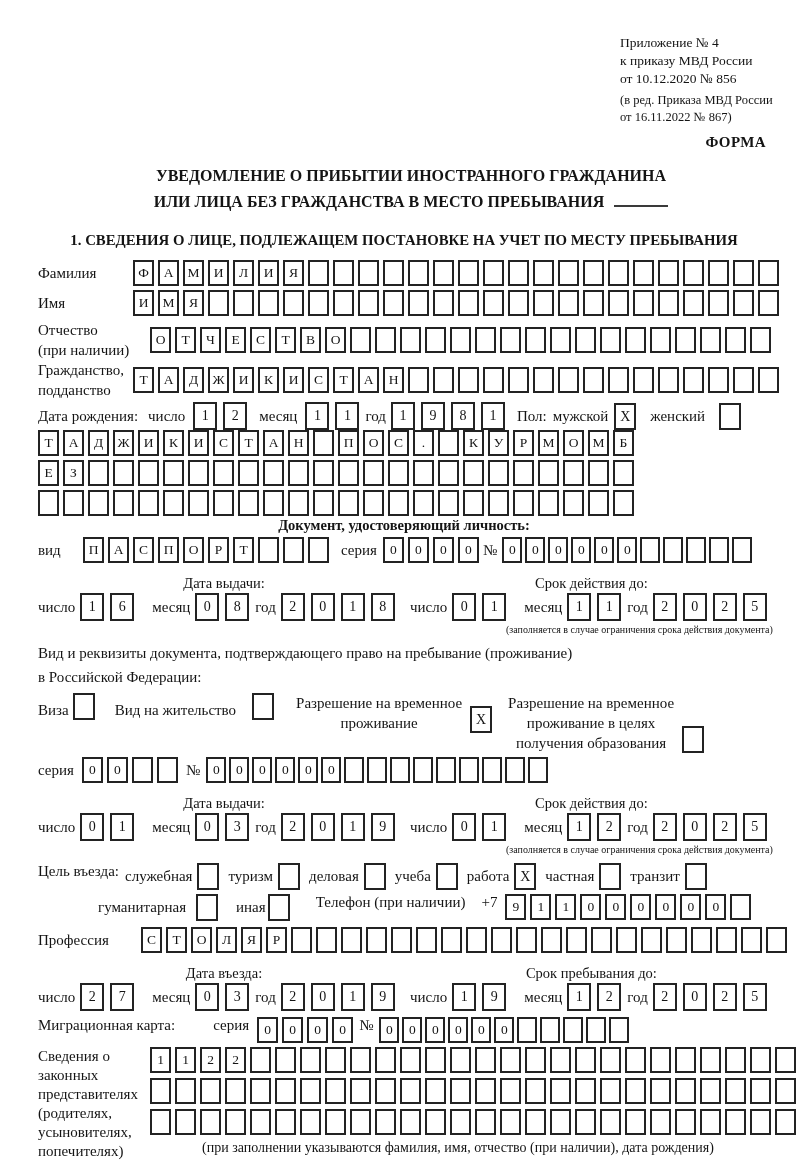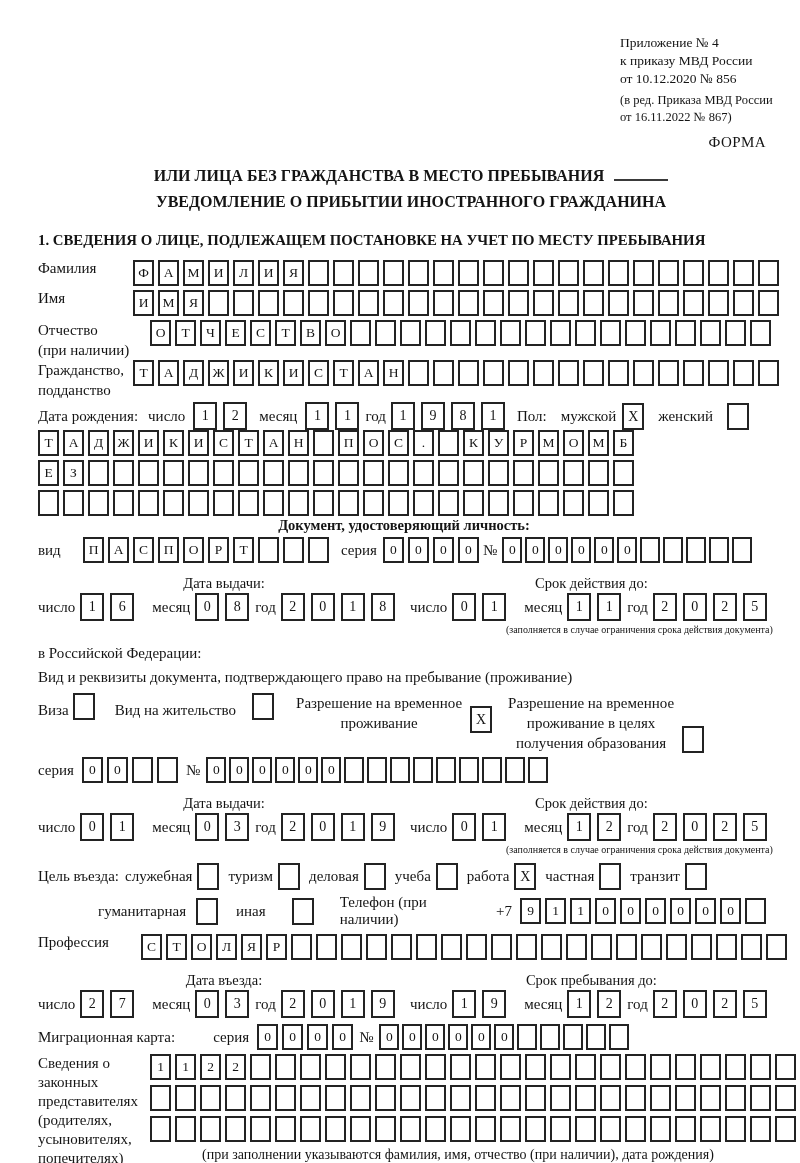--- a/index.html
+++ b/index.html
@@ -1,25 +1,25 @@
 <!DOCTYPE html>
 <html><head>
 <meta charset="utf-8">
 <style>
 *{margin:0;padding:0;box-sizing:border-box}
 html,body{background:#fff}
 body{width:800px;height:1163px;font-family:"Liberation Serif","DejaVu Serif",serif;color:#141414;overflow:hidden}
 .page{position:relative;width:800px;height:1163px;padding:34px 30px 0 38px;overflow:hidden;background:#fff}
 .hdr{margin-left:582px;font-size:13.5px;line-height:18px;white-space:nowrap}
 .hdr-small{margin-left:582px;font-size:12.5px;line-height:17px;margin-top:4px;white-space:nowrap}
-.forma{text-align:right;font-weight:normal;font-size:15px;margin-top:8px;letter-spacing:.4px;padding-right:4px}
+.forma{text-align:right;font-weight:bold;font-size:15px;margin-top:8px;letter-spacing:.4px;padding-right:4px}
 .title{text-align:center;font-weight:bold;font-size:16px;line-height:26px;margin-top:12px;margin-left:14px}
 .blank-line{display:inline-block;width:54px;height:12px;border-bottom:2.5px solid #3a3a3a;margin-left:10px}
-.sec{font-weight:bold;font-size:14.8px;line-height:19px;margin-top:16px;white-space:nowrap}
-.row{display:flex;align-items:flex-start;font-size:15px}
+.sec{text-align:center;font-weight:bold;font-size:14.8px;line-height:19px;margin-top:16px;white-space:nowrap}
+.row{display:flex;align-items:center;font-size:15px}
 .mt2{margin-top:2px}.mt3{margin-top:3px}.mt4{margin-top:4px}.mt6{margin-top:6px}.mt10{margin-top:10px}
 .lc{flex:none}
 .w95{width:95px}.w103{width:103px}.w112{width:112px}.w45{width:45px}
 .lab2 div{line-height:20px}
 .lab4 div{line-height:23px}
 .lab6 div{line-height:19px}
 .cells{display:flex;flex:none}
 .cb{flex:none;display:inline-block;width:21px;height:26px;border:2px solid #232323;margin-right:4px;text-align:center;font-size:13.5px;line-height:22px;background:#fff}
 .tight .cb{width:20px;margin-right:3px}
 .dt .cb{width:24px;height:28px;margin-right:6px;font-size:14px;line-height:24px}
@@ -32,48 +32,48 @@
 .dt-title{text-align:center;font-size:14.5px;line-height:16px}
 .dt-row{display:flex;align-items:center;font-size:15px;margin-top:2px}
 .dt-row .t{margin-right:5px;flex:none}
 .dt-row .g{width:12px;flex:none}
 .note{font-size:10px;line-height:15px;margin-top:1px;text-align:right;white-space:nowrap;margin-left:-78px}
 .intro{font-size:15px;line-height:24px;margin-top:4px}
 .vrow{display:flex;align-items:flex-start;margin-top:4px;font-size:15px}
 .opt{display:flex;align-items:flex-end;flex:none}
 .olab{line-height:20px;margin-right:8px}
 .olab.c{text-align:center}
-.prow{display:flex;align-items:center;font-size:15px}
+.prow{display:flex;font-size:15px}
 .pp{display:flex;align-items:center;flex:none}
 .pp .plab{margin-right:5px}
 .pgap{width:9px;flex:none}
 .reps{display:flex;margin-top:4px;font-size:15px}
 .reps-rows .crow{display:flex;margin-bottom:5px}
 .reps-note{font-size:14px;line-height:16px;margin-top:2px;margin-left:52px;white-space:nowrap}
-.mrow{display:flex;align-items:center;font-size:15px}
+.mrow{display:flex;align-items:flex-start;font-size:15px}
 </style>
 </head>
 <body>
 
 <div class="page">
 
   <div class="hdr">
     <div>Приложение № 4</div>
     <div>к приказу МВД России</div>
     <div>от 10.12.2020 № 856</div>
   </div>
   <div class="hdr-small">
     <div>(в ред. Приказа МВД России</div>
     <div>от 16.11.2022 № 867)</div>
   </div>
   <div class="forma">ФОРМА</div>
 
   <div class="title">
+    <div>УВЕДОМЛЕНИЕ О ПРИБЫТИИ ИНОСТРАННОГО ГРАЖДАНИНА</div>
     <div><span>ИЛИ ЛИЦА БЕЗ ГРАЖДАНСТВА В МЕСТО ПРЕБЫВАНИЯ</span><span class="blank-line"></span></div>
-    <div>УВЕДОМЛЕНИЕ О ПРИБЫТИИ ИНОСТРАННОГО ГРАЖДАНИНА</div>
   </div>
 
   <div class="sec">1. СВЕДЕНИЯ О ЛИЦЕ, ПОДЛЕЖАЩЕМ ПОСТАНОВКЕ НА УЧЕТ ПО МЕСТУ ПРЕБЫВАНИЯ</div>
 
   <div class="row mt10">
     <div class="lc w95">Фамилия</div>
     <div class="cells">
         <span class="cb">Ф</span>
         <span class="cb">А</span>
         <span class="cb">М</span>
@@ -218,21 +218,21 @@
         <span class="cb">1</span>
       </span>
     <span class="t" style="margin-right:5px">год</span>
     <span class="cells dt">
         <span class="cb">1</span>
         <span class="cb">9</span>
         <span class="cb">8</span>
         <span class="cb">1</span>
       </span>
     <span class="gap6"></span>
-    <span class="t" style="margin-right:14px">Пол:</span>
+    <span class="t" style="margin-right:6px">Пол:</span>
     <span class="t" style="margin-right:6px">мужской</span>
     <span class="cells chk">
         <span class="cb">X</span>
       </span>
     <span class="gap14"></span>
     <span class="t" style="margin-right:14px">женский</span>
     <span class="cells chk">
         <span class="cb"></span>
       </span>
   </div>
@@ -403,22 +403,22 @@
             <span class="cb">0</span>
             <span class="cb">2</span>
             <span class="cb">5</span>
           </span>
       </div>
       <div class="note">(заполняется в случае ограничения срока действия документа)</div>
     </div>
   </div>
 
   <div class="intro">
+    <div>Вид и реквизиты документа, подтверждающего право на пребывание (проживание)</div>
     <div>в Российской Федерации:</div>
-    <div>Вид и реквизиты документа, подтверждающего право на пребывание (проживание)</div>
   </div>
   <div class="vrow">
     <div class="opt">
       <span class="olab" style="margin-right:4px">Виза</span>
       <span class="cells chk">
           <span class="cb"></span>
         </span>
     </div>
     <div class="opt" style="margin-left:20px">
       <span class="olab" style="margin-right:16px">Вид на жительство</span>
@@ -579,21 +579,21 @@
   <div class="prow mt4" style="margin-left:60px">
     <span class="pp">
         <span class="plab" style="margin-right:10px">гуманитарная</span>
         <span class="cells chk">
           <span class="cb"></span>
         </span>
       </span>
     <span class="pgap"></span>
       <span class="pgap"></span>
     <span class="pp">
-        <span class="plab" style="margin-right:26px">иная</span>
+        <span class="plab" style="margin-right:2px">иная</span>
         <span class="cells chk">
           <span class="cb"></span>
         </span>
       </span>
     <span style="width:26px;flex:none"></span>
     <span class="plab" style="margin-right:16px">Телефон (при наличии)</span>
     <span class="plab" style="margin-right:8px">+7</span>
     <span class="cells">
         <span class="cb">9</span>
         <span class="cb">1</span>

